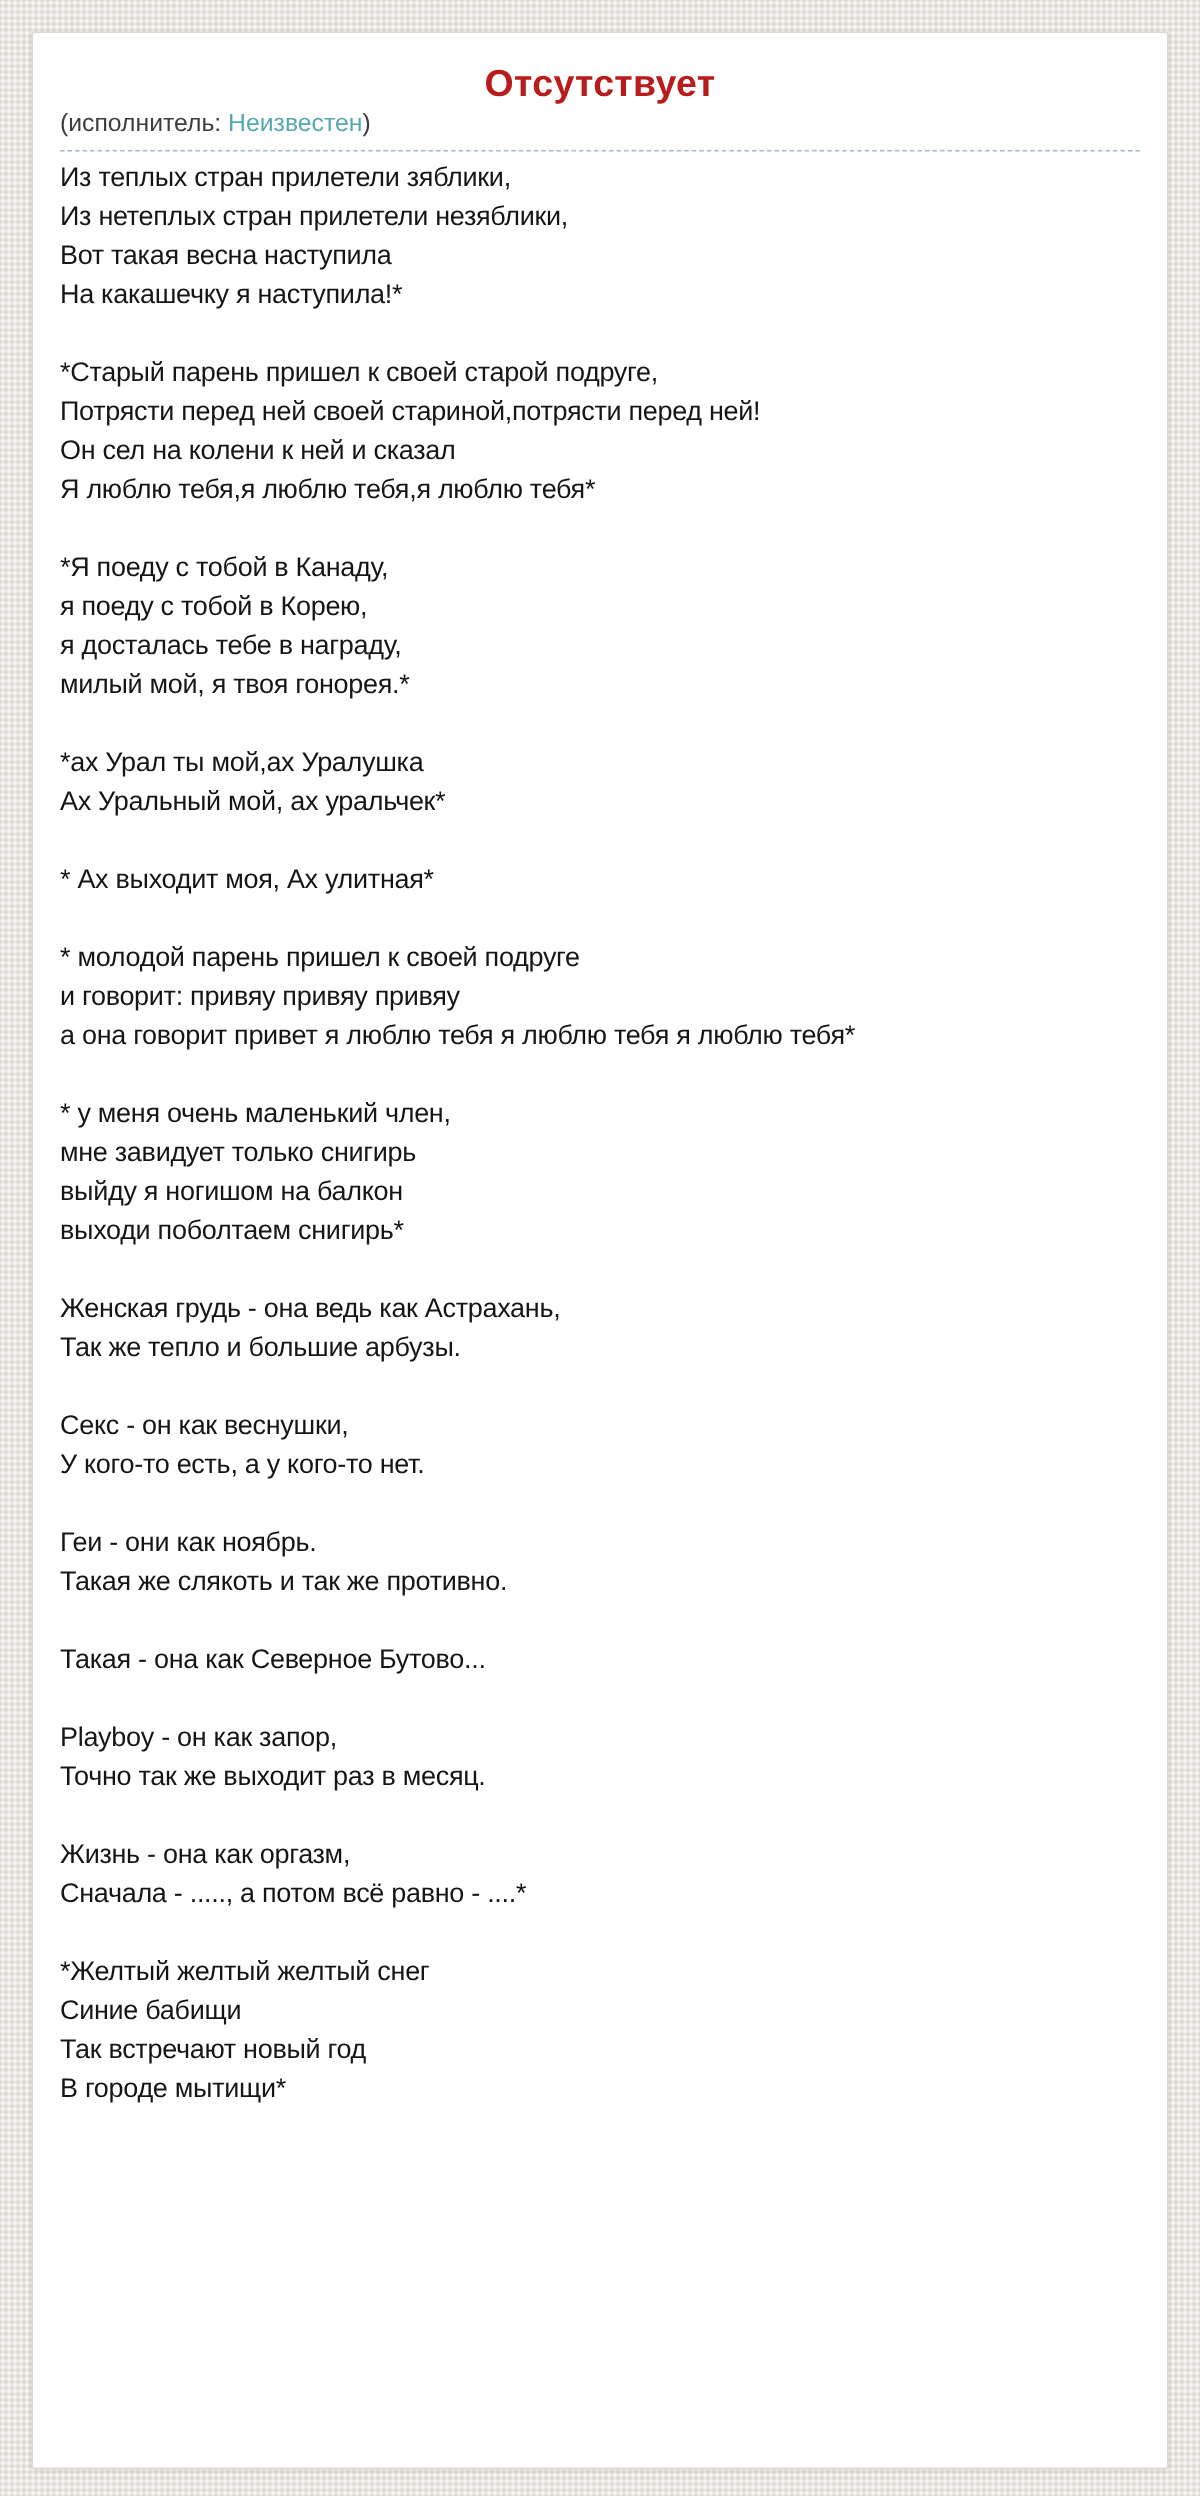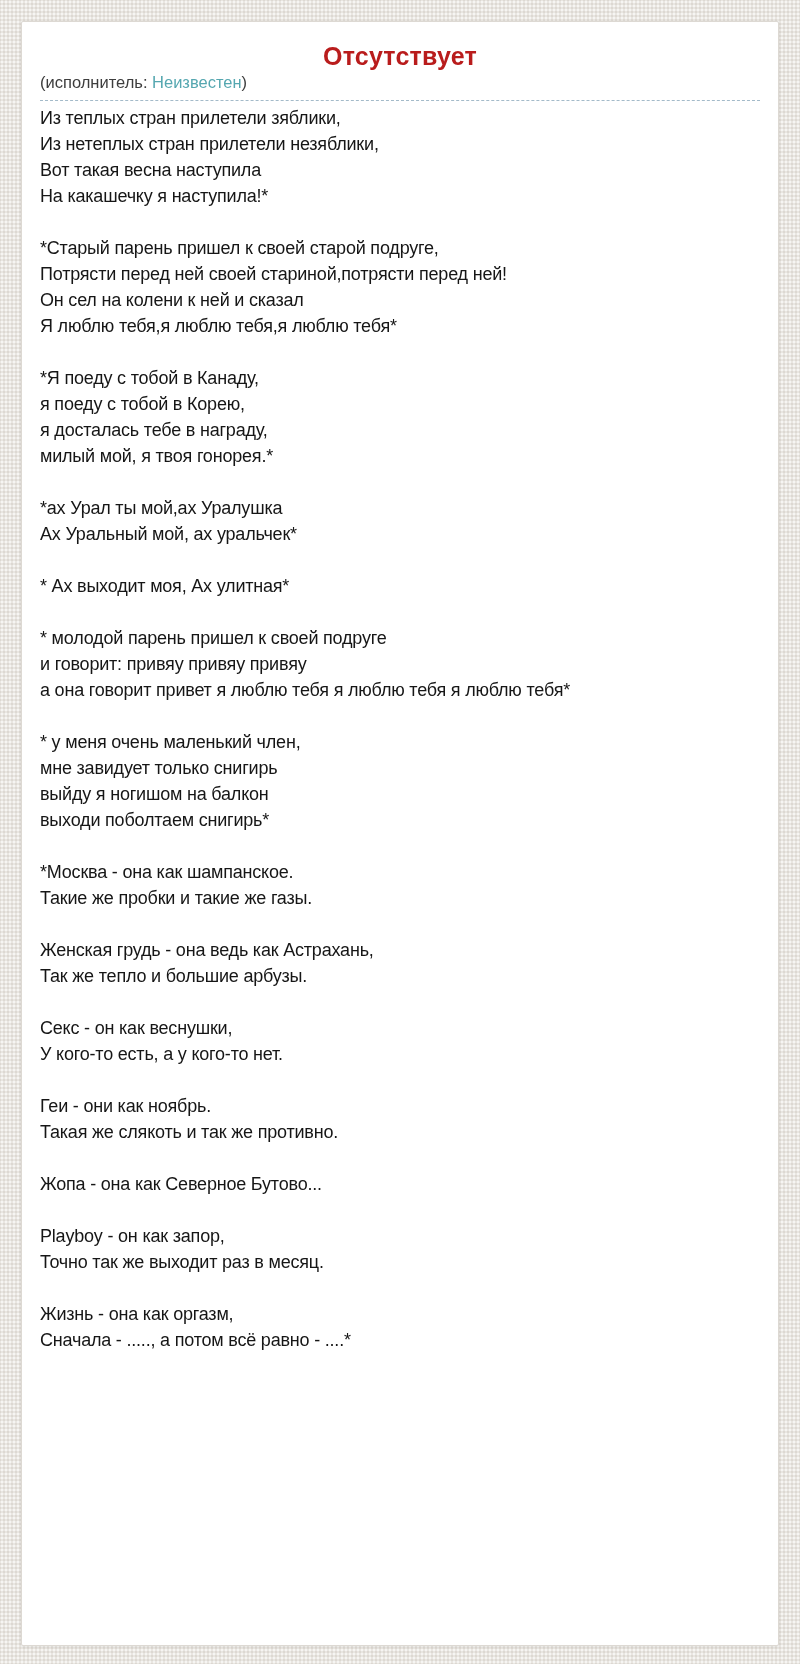--- a/index.html
+++ b/index.html
@@ -80,21 +80,21 @@
     </div>
   </div>
   <div class="lyrics" style="color: rgb(22, 22, 22);">
       <p>Из теплых стран прилетели зяблики,<br>Из нетеплых стран прилетели незяблики,<br>Вот такая весна наступила<br>На какашечку я наступила!*</p>
       <p>*Старый парень пришел к своей старой подруге,<br>Потрясти перед ней своей стариной,потрясти перед ней!<br>Он сел на колени к ней и сказал<br>Я люблю тебя,я люблю тебя,я люблю тебя*</p>
       <p>*Я поеду с тобой в Канаду,<br>я поеду с тобой в Корею,<br>я досталась тебе в награду,<br>милый мой, я твоя гонорея.*</p>
       <p>*ах Урал ты мой,ах Уралушка<br>Ах Уральный мой, ах уральчек*</p>
       <p>* Ах выходит моя, Ах улитная*</p>
       <p>* молодой парень пришел к своей подруге<br>и говорит: привяу привяу привяу<br>а она говорит привет я люблю тебя я люблю тебя я люблю тебя*</p>
       <p>* у меня очень маленький член,<br>мне завидует только снигирь<br>выйду я ногишом на балкон<br>выходи поболтаем снигирь*</p>
-      <p>*Москва - она как шампанское.<br>Такие же пробки и такие же газы.</p>
       <p>Женская грудь - она ведь как Астрахань,<br>Так же тепло и большие арбузы.</p>
       <p>Секс - он как веснушки,<br>У кого-то есть, а у кого-то нет.</p>
       <p>Геи - они как ноябрь.<br>Такая же слякоть и так же противно.</p>
-      <p>Жопа - она как Северное Бутово...</p>
+      <p>Такая - она как Северное Бутово...</p>
       <p>Playboy - он как запор,<br>Точно так же выходит раз в месяц.</p>
       <p>Жизнь - она как оргазм,<br>Сначала - ....., а потом всё равно - ....*</p>
+      <p>*Желтый желтый желтый снег<br>Синие бабищи<br>Так встречают новый год<br>В городе мытищи*</p>
     </div>
 </div>
 
 </body></html>

